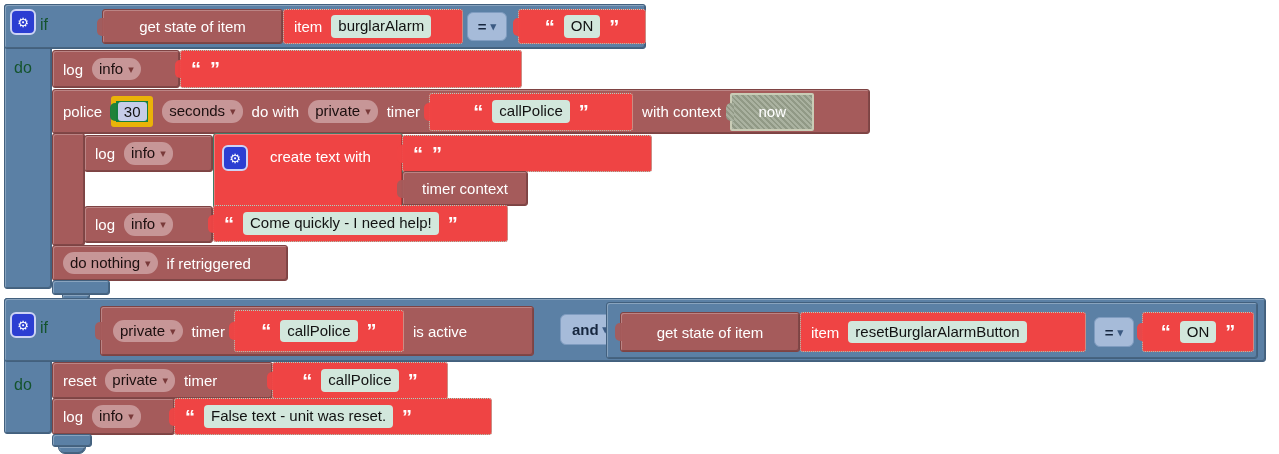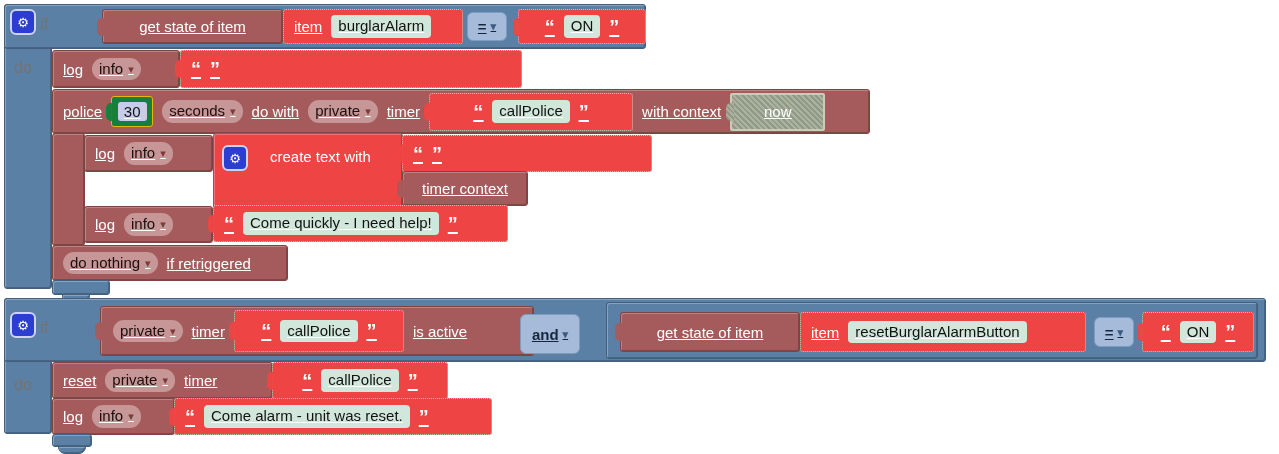--- a/index.html
+++ b/index.html
@@ -1,31 +1,31 @@
 <!DOCTYPE html>
 <html><head>
 <meta charset="utf-8">
 <style>
   html,body{margin:0;padding:0;background:#fff;}
   .canvas{position:relative;width:1279px;height:454px;background:#ffffff;
           font-family:"Liberation Sans",sans-serif;overflow:hidden;}
-  .b{position:absolute;box-sizing:border-box;border-radius:3px;text-decoration:underline;}
+  .b{position:absolute;box-sizing:border-box;border-radius:3px;}
   .blue{background:#5b80a5;border:1px solid #42607e;
         box-shadow:inset 1px 1px 0 rgba(255,255,255,.28), inset -1px -1px 0 rgba(0,0,0,.22);}
   .red{background:#a55b5b;border:1px solid #7e4343;
        box-shadow:inset 1px 1px 0 rgba(255,255,255,.25), inset -1px -1px 0 rgba(0,0,0,.22);}
   .green{background:#ef4444;border:1px solid #417e69;
          box-shadow:inset 1px 1px 0 rgba(255,255,255,.25), inset -1px -1px 0 rgba(0,0,0,.22);}
   .shadowb{border:1px dotted #a8d4c2;box-shadow:none;}
-  .mathblue{background:#15803d;border:1px solid #eab308;}
+  .mathblue{background:#15803d;border:5px solid #eab308;}
   .row{display:flex;align-items:center;height:100%;gap:9px;padding:0 10px;
        color:#fff;font-size:15px;white-space:nowrap;}
   .rowc{justify-content:center;}
   .lbl{color:#fff;font-size:15px;white-space:nowrap;}
-  .biglbl{position:absolute;color:#737373;font-size:16px;}
+  .biglbl{position:absolute;color:#14532d;font-size:16px;}
   .fld{background:#d2e7dc;color:#121212;border-radius:4px;padding:2px 7px;
        font-size:15px;display:inline-flex;align-items:center;gap:5px;line-height:1.25;}
   .pink{background:#c79697;color:#1c0f0f;border-radius:11px;}
   .numfld{background:#c7cde9;color:#121212;border-radius:3px;padding:1px 6px;font-size:15px;}
   .arr{font-size:11px;line-height:1;}
   .arrred{color:#7a3a3a;}
   .arrblue{color:#3c5a82;}
   .dd{background:#a6bbd9;border:1px solid #7f9cc0;border-radius:6px;
       display:flex;align-items:center;justify-content:center;gap:4px;
       color:#16263e;font-size:15px;font-weight:bold;}
@@ -97,21 +97,21 @@
       <span>private</span>
       <span class="arr arrred">▾</span>
     </span>
     <span class="lbl">timer</span>
     <span class="b green shadowb ptab row rowc" style="position:relative;width:204px;height:38px;">
       <span class="quote">“</span>
       <span class="fld">callPolice</span>
       <span class="quote">”</span>
     </span>
     <span class="lbl">with context</span>
-    <span class="b nowblk ptab" style="position:relative;width:95px;height:38px;">
+    <span class="b nowblk ptab" style="position:relative;width:84px;height:38px;">
       <span>now</span>
     </span>
   </div>
   <div class="b red" style="left:52px;top:133px;width:33px;height:113px;"></div>
 
   <div class="b red row" style="left:84px;top:135px;width:129px;height:37px;">
     <span class="lbl">log</span>
     <span class="fld pink">
       <span>info</span>
       <span class="arr arrred">▾</span>
@@ -168,21 +168,21 @@
     </span>
     <span class="lbl">timer</span>
     <span class="b green shadowb ptab row rowc" style="position:relative;width:170px;height:42px;">
       <span class="quote">“</span>
       <span class="fld">callPolice</span>
       <span class="quote">”</span>
     </span>
     <span class="lbl">is active</span>
   </div>
 
-  <div class="b dd" style="left:520px;top:314px;width:60px;height:40px;">
+  <div class="b dd" style="left:560px;top:314px;width:60px;height:31px;">
     <span>and</span>
     <span class="arr arrblue">▾</span>
   </div>
 
   <div class="b blue" style="left:606px;top:302px;width:652px;height:57px;"></div>
   <div class="b red ptab row rowc" style="left:620px;top:312px;width:180px;height:40px;">
     <span class="lbl">get state of item</span>
   </div>
   <div class="b green shadowb row" style="left:800px;top:312px;width:286px;height:40px;">
     <span class="lbl">item</span>
@@ -216,20 +216,20 @@
 
   <div class="b red row" style="left:52px;top:398px;width:123px;height:37px;">
     <span class="lbl">log</span>
     <span class="fld pink">
       <span>info</span>
       <span class="arr arrred">▾</span>
     </span>
   </div>
   <div class="b green shadowb ptab row" style="left:174px;top:398px;width:318px;height:37px;">
     <span class="quote">“</span>
-    <span class="fld">Come alarm - unit was reset.</span>
+    <span class="fld">False text - unit was reset.</span>
     <span class="quote">”</span>
   </div>
 
   <div class="b blue" style="left:52px;top:434px;width:40px;height:13px;"></div>
   <div class="b blue ftab" style="left:58px;top:446px;width:28px;height:8px;"></div>
 
 </div>
 
 </body></html>

